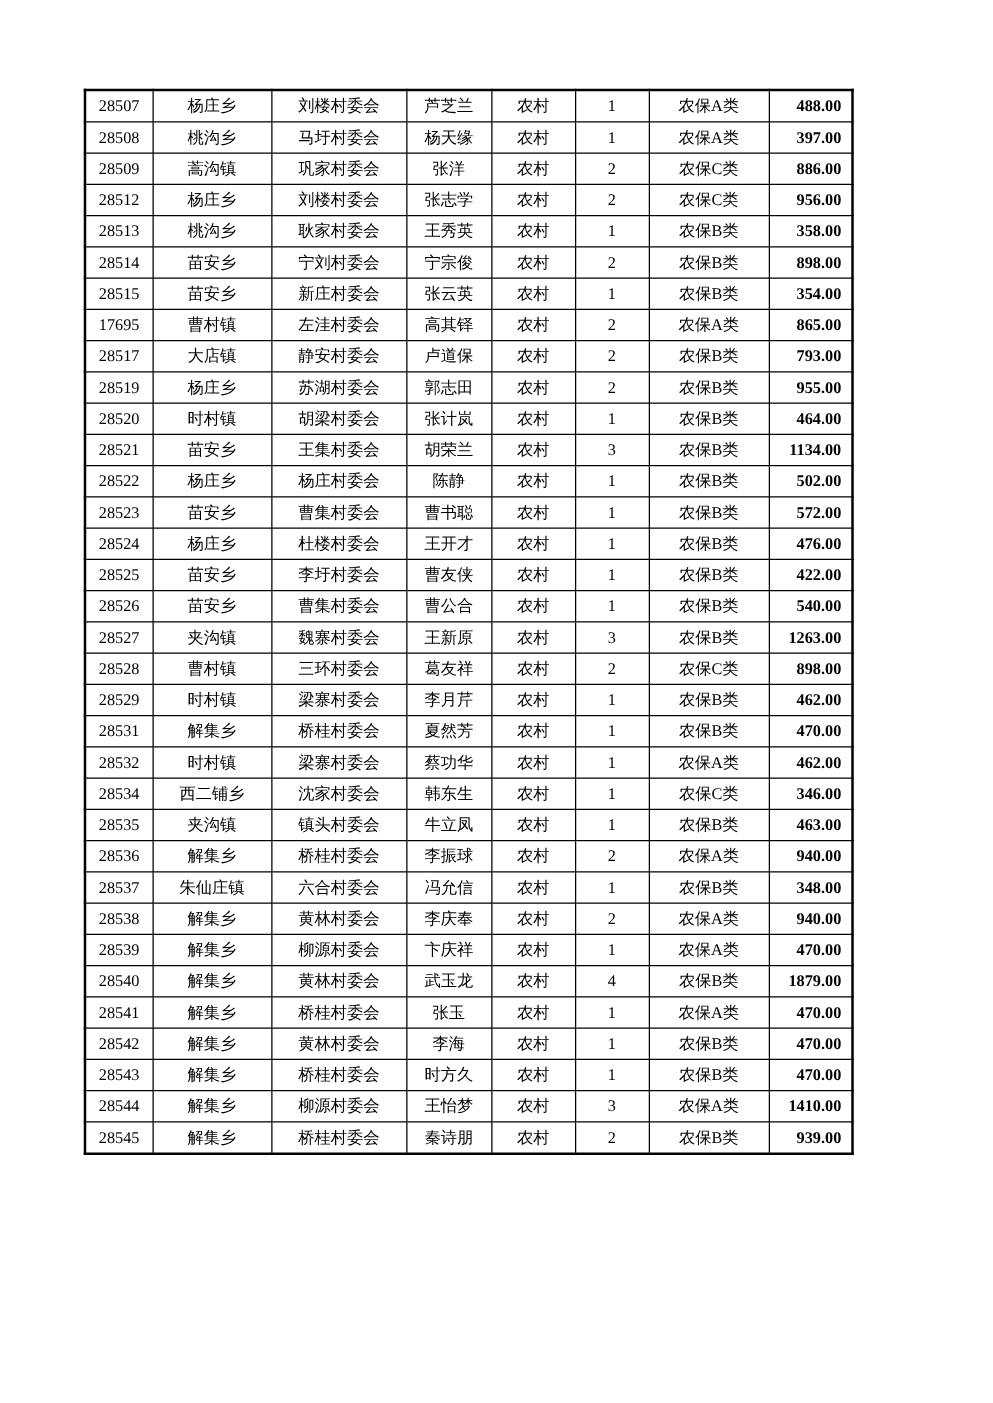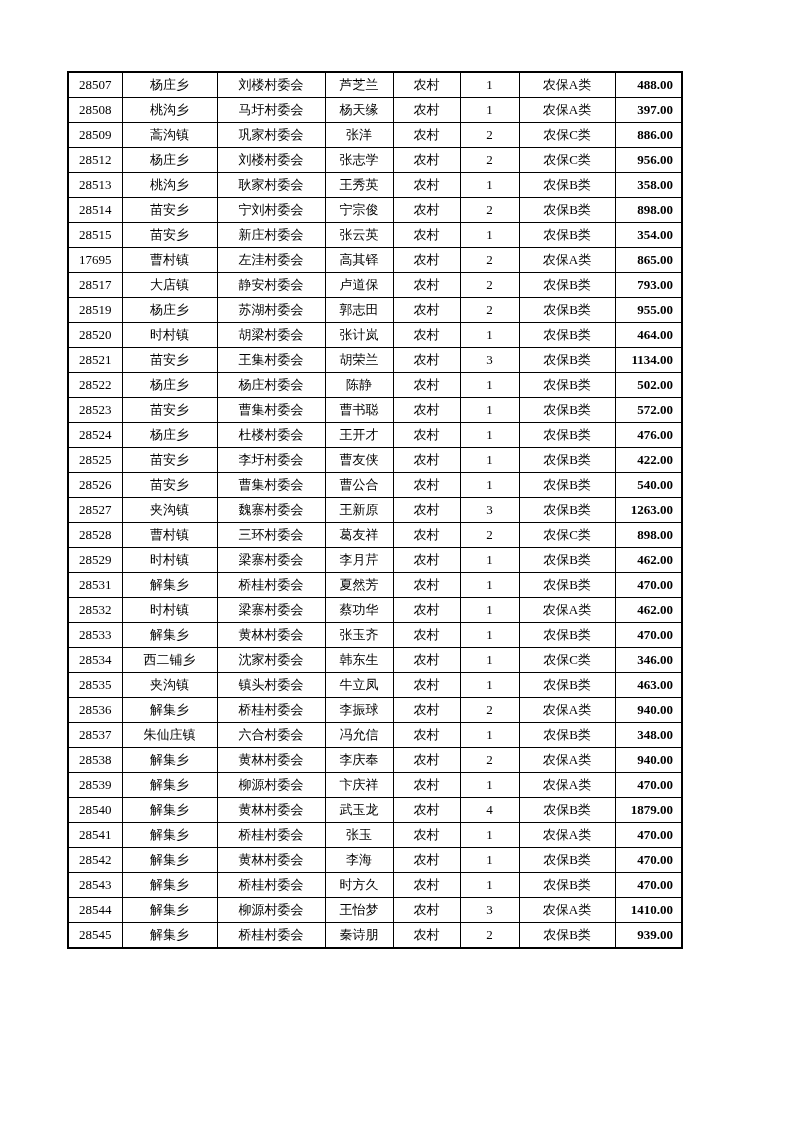--- a/index.html
+++ b/index.html
@@ -280,30 +280,20 @@
           <td>28532</td>
           <td>时村镇</td>
           <td>梁寨村委会</td>
           <td>蔡功华</td>
           <td>农村</td>
           <td>1</td>
           <td>农保A类</td>
           <td class="align-right">462.00</td>
         </tr>
         <tr>
-          <td>28533</td>
-          <td>解集乡</td>
-          <td>黄林村委会</td>
-          <td>张玉齐</td>
-          <td>农村</td>
-          <td>1</td>
-          <td>农保B类</td>
-          <td class="align-right">470.00</td>
-        </tr>
-        <tr>
           <td>28534</td>
           <td>西二铺乡</td>
           <td>沈家村委会</td>
           <td>韩东生</td>
           <td>农村</td>
           <td>1</td>
           <td>农保C类</td>
           <td class="align-right">346.00</td>
         </tr>
         <tr>

